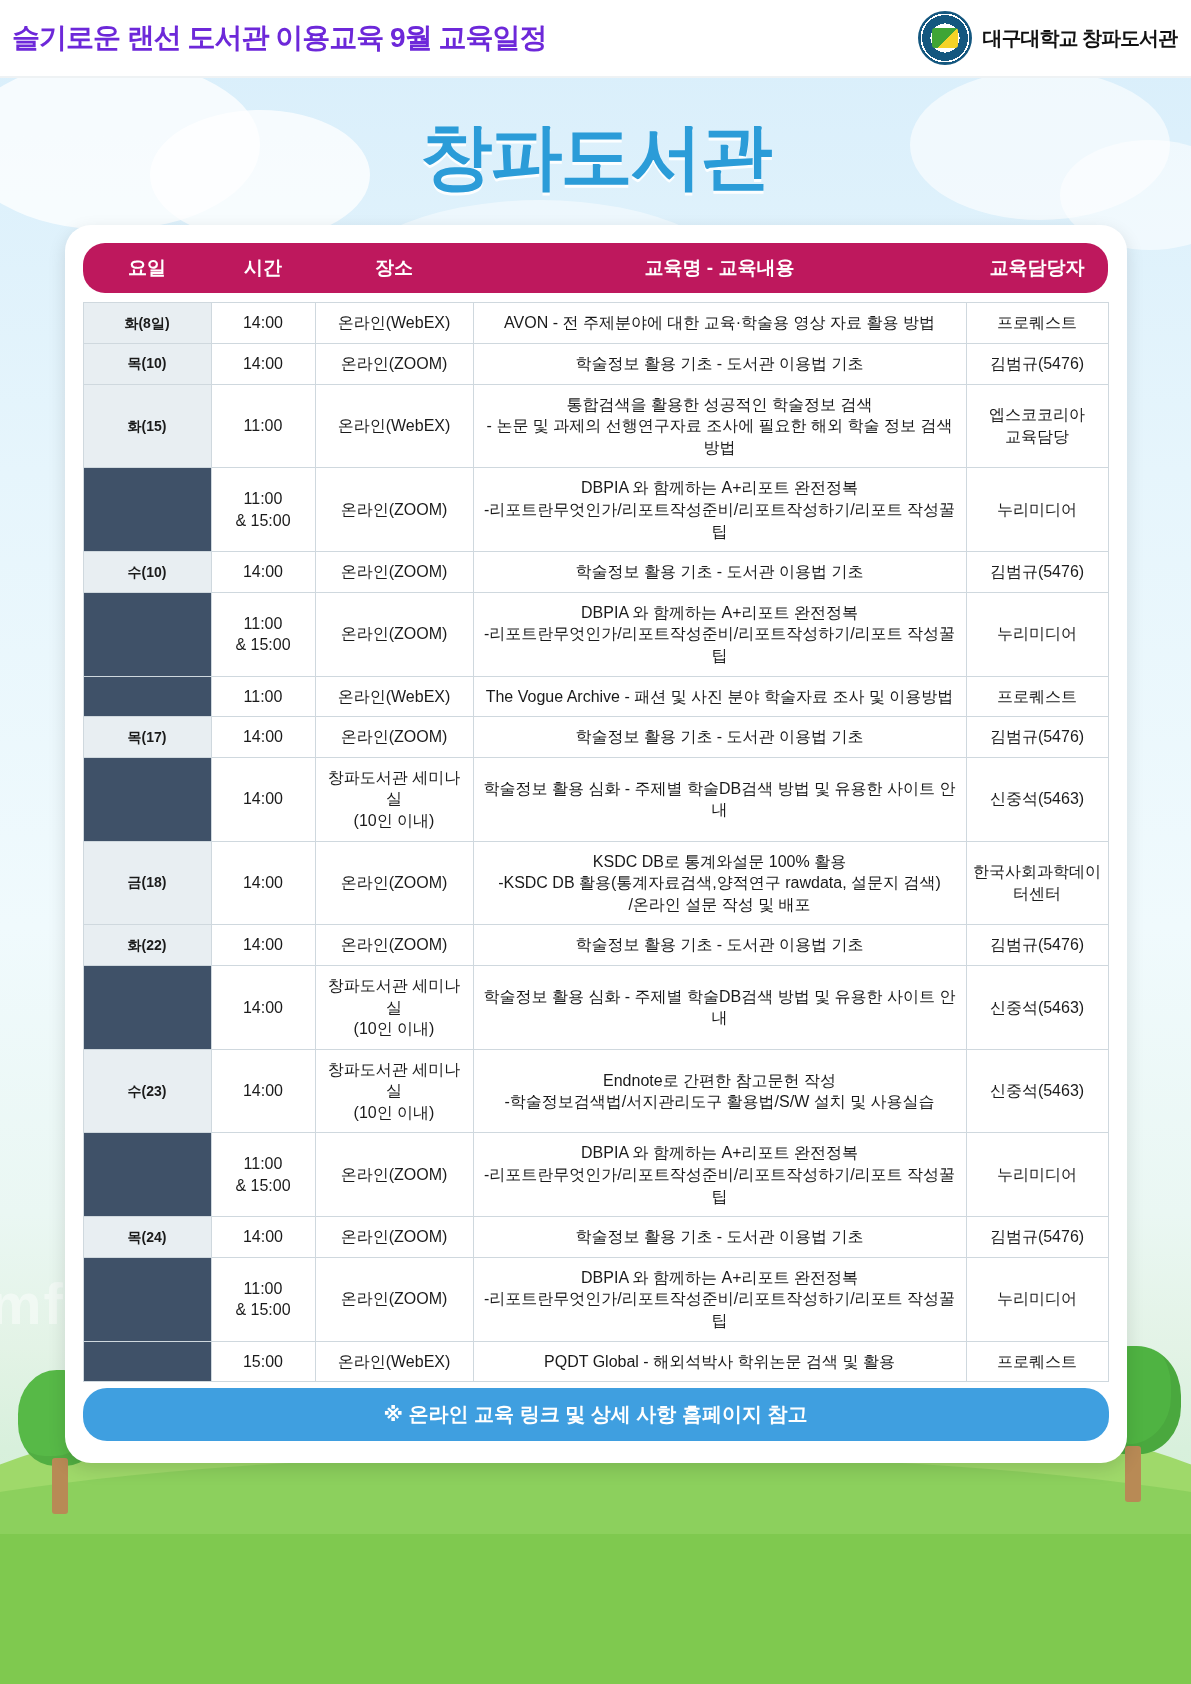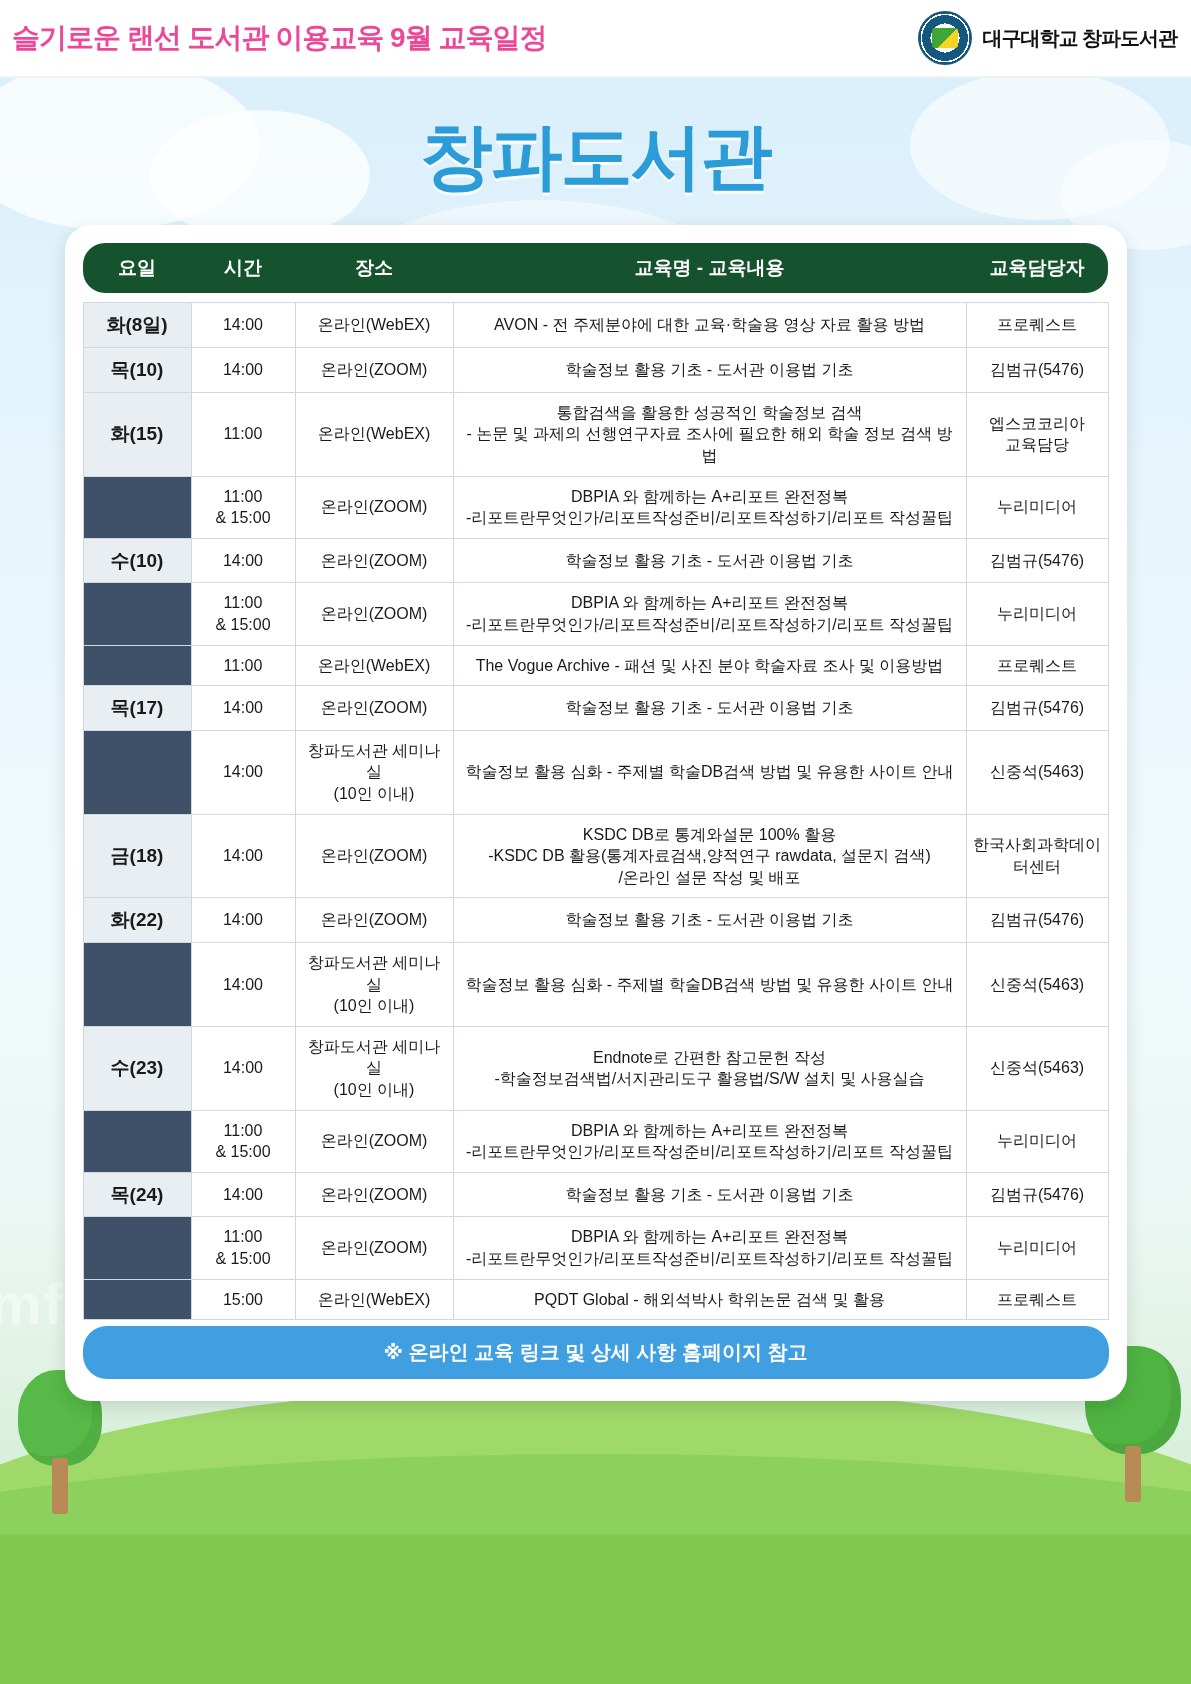--- a/index.html
+++ b/index.html
@@ -74,21 +74,21 @@
   
   .topbar {
     position: relative;
     height: 78px;
     background: #ffffff;
     display: flex; align-items: center; justify-content: space-between;
     padding: 0 14px 0 12px;
     border-bottom: 2px solid #eef2f4;
   }
   .topbar-title {
-    font-size: 28px; font-weight: 800; color: #ec4899; letter-spacing: -1px;
+    font-size: 28px; font-weight: 800; color: #6d28d9; letter-spacing: -1px;
   }
   .brand { display: flex; align-items: center; gap: 10px; }
   .brand-logo {
     width: 54px; height: 54px; border-radius: 50%;
     background: radial-gradient(circle at 50% 50%, #ffffff 0 38%, #14577f 38% 60%, #ffffff 60% 64%, #14577f 64% 100%);
     position: relative; display:flex; align-items:center; justify-content:center;
   }
   .brand-logo::after {
     content: ""; position: absolute; width: 26px; height: 20px; border-radius: 3px;
     background: linear-gradient(135deg, #3fa535 0 55%, #f5d327 55% 100%);
@@ -114,43 +114,43 @@
     box-shadow: 0 6px 18px rgba(0,0,0,.12);
     padding: 18px 18px 22px;
   }
   table.sched {
     width: 100%;
     border-collapse: collapse;
     font-size: 16px;
     color: #1a1a1a;
   }
   table.sched thead th {
-    background: #14532d;
+    background: #be185d;
     color: #fff;
     font-size: 19px;
     font-weight: 700;
     padding: 12px 4px;
     border: none;
   }
   table.sched thead tr th:first-child { border-radius: 22px 0 0 22px; }
   table.sched thead tr th:last-child { border-radius: 0 22px 22px 0; }
   table.sched thead tr { }
   .sp { height: 10px; }
   table.sched tbody td {
     border: 1px solid #cfd8de;
     padding: 9px 6px;
     text-align: center;
     vertical-align: middle;
     line-height: 1.35;
   }
   td.day {
     background: #e8eef2;
     font-weight: 700;
-    font-size: 19px;
-    width: 108px;
+    font-size: 14px;
+    width: 128px;
   }
   td.day.dark { background: #3f5168; color: #3f5168; }
   td.time { width: 104px; font-size: 16px; }
   td.place { width: 158px; font-size: 16px; }
   td.course { font-size: 16px; }
   td.staff { width: 142px; font-size: 16px; }
 
   .footnote {
     margin: 6px auto 0;
     background: #3f9fe0;

